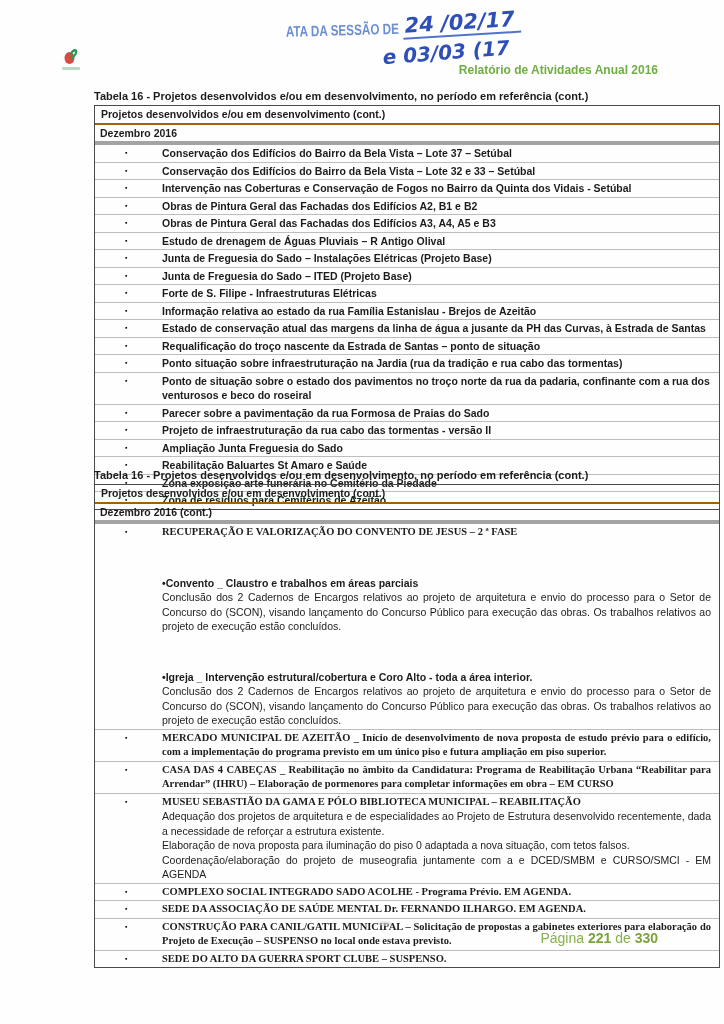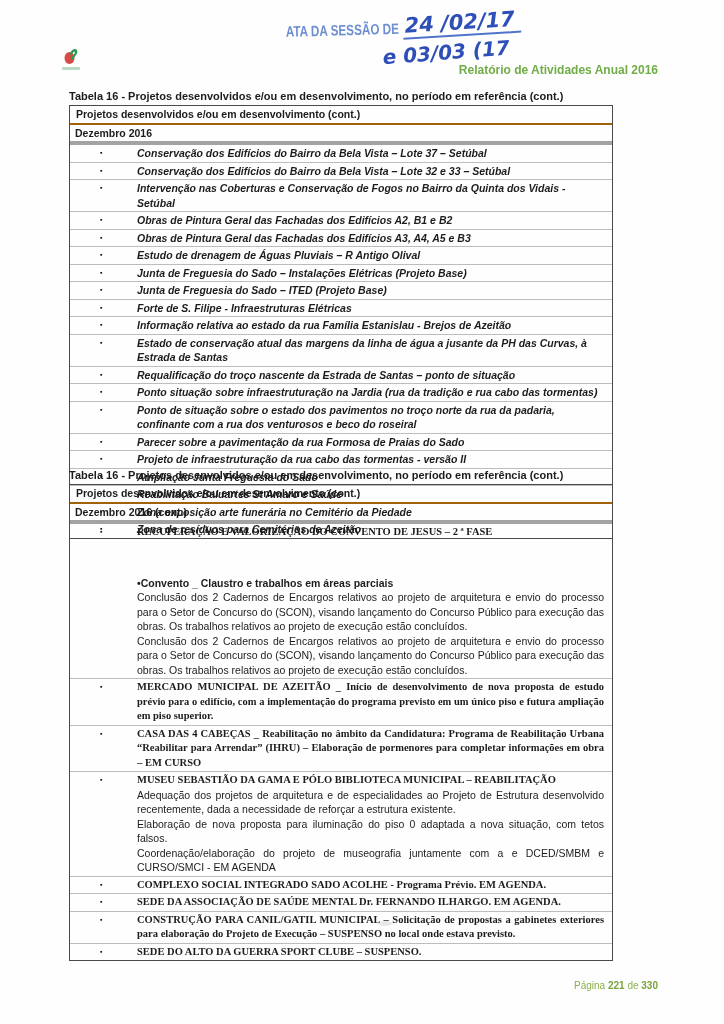--- a/index.html
+++ b/index.html
@@ -27,39 +27,39 @@
     letter-spacing:0px;white-space:nowrap;opacity:.92;
   }
   .hw{font-family:"DejaVu Sans",sans-serif;font-style:italic;color:#2f4fb8;font-weight:bold;}
   .hw1{font-size:21px;line-height:22px;margin-left:-28px;border-bottom:2px solid #4f74c9;
        padding:0 6px 1px 2px;transform:rotate(-2deg);white-space:nowrap;}
   .hw2{display:block;font-size:20px;line-height:24px;margin:2px 0 0 96px;transform:rotate(-3deg);white-space:nowrap;}
 
   .report-title{position:absolute;top:63px;right:66px;font-size:12px;color:#70ad47;font-weight:bold;}
 
   
-  .section{position:absolute;left:69px;width:544px;}
+  .section{position:absolute;left:94px;width:626px;}
   .sec1{top:90px;}
   .sec2{top:469px;}
   .caption{font-size:11px;font-weight:bold;margin:0 0 2px 0;line-height:13px;}
   .tbl{border:1px solid #4a4a4a;font-size:10.5px;line-height:14.5px;}
   .tbl-header{font-weight:bold;padding:1px 6px;border-bottom:2px solid #a16207;}
   .tbl-sub{font-weight:bold;padding:1px 6px 1px 5px;border-bottom:4px solid #a3a3a3;}
   .row{display:flex;padding:1px 8px 1px 30px;border-bottom:1px solid #bdbdbd;}
   .row:last-child{border-bottom:none;}
   .marker{flex:0 0 37px;font-size:7px;line-height:14.5px;color:#111;}
   .txt{flex:1;min-width:0;}
-  .sec1 .txt{font-weight:bold;font-style:italic;}
+  .sec1 .txt{font-weight:bold;}
   .t2-title{font-weight:bold;font-family:Liberation Serif, serif;}
   .t2-just{text-align:justify;}
   .para{text-align:justify;font-weight:normal;}
   .para-b{font-weight:bold;text-align:left;margin-top:36px;}
 
   
-  .footer{position:absolute;top:980px;right:66px;font-size:10px;color:#88b04b;}
+  .footer{position:absolute;top:930px;right:66px;font-size:14px;color:#88b04b;}
   .footer b{color:#7aa33d;}
 
   
   .smudge{position:absolute;left:378px;top:921px;width:14px;height:5px;background:#d9d9d6;border-radius:50%;opacity:.6;}
 </style>
 </head>
 <body>
 
 <div class="page">
 
@@ -176,20 +176,21 @@
     <div class="tbl">
       <div class="tbl-header">Projetos desenvolvidos e/ou em desenvolvimento (cont.)</div>
       <div class="tbl-sub">Dezembro 2016 (cont.)</div>
 
       <div class="row">
         <span class="marker">▪</span>
         <span class="txt">
           <div class="t2-title">RECUPERAÇÃO E VALORIZAÇÃO DO CONVENTO DE JESUS – 2 ª FASE</div>
           <div class="para para-b">•Convento _ Claustro e trabalhos em áreas parciais</div>
           <div class="para">Conclusão dos 2 Cadernos de Encargos relativos ao projeto de arquitetura e envio do processo para o Setor de Concurso do (SCON), visando lançamento do Concurso Público para execução das obras. Os trabalhos relativos ao projeto de execução estão concluídos.</div>
+          <div class="para para-b">•Igreja _ Intervenção estrutural/cobertura e Coro Alto - toda a área interior.</div>
           <div class="para">Conclusão dos 2 Cadernos de Encargos relativos ao projeto de arquitetura e envio do processo para o Setor de Concurso do (SCON), visando lançamento do Concurso Público para execução das obras. Os trabalhos relativos ao projeto de execução estão concluídos.</div>
         </span>
       </div>
 
       <div class="row">
         <span class="marker">▪</span>
         <span class="txt t2-title t2-just">MERCADO MUNICIPAL DE AZEITÃO _ Início de desenvolvimento de nova proposta de estudo prévio para o edifício, com a implementação do programa previsto em um único piso e futura ampliação em piso superior.</span>
       </div>
 
       <div class="row">

